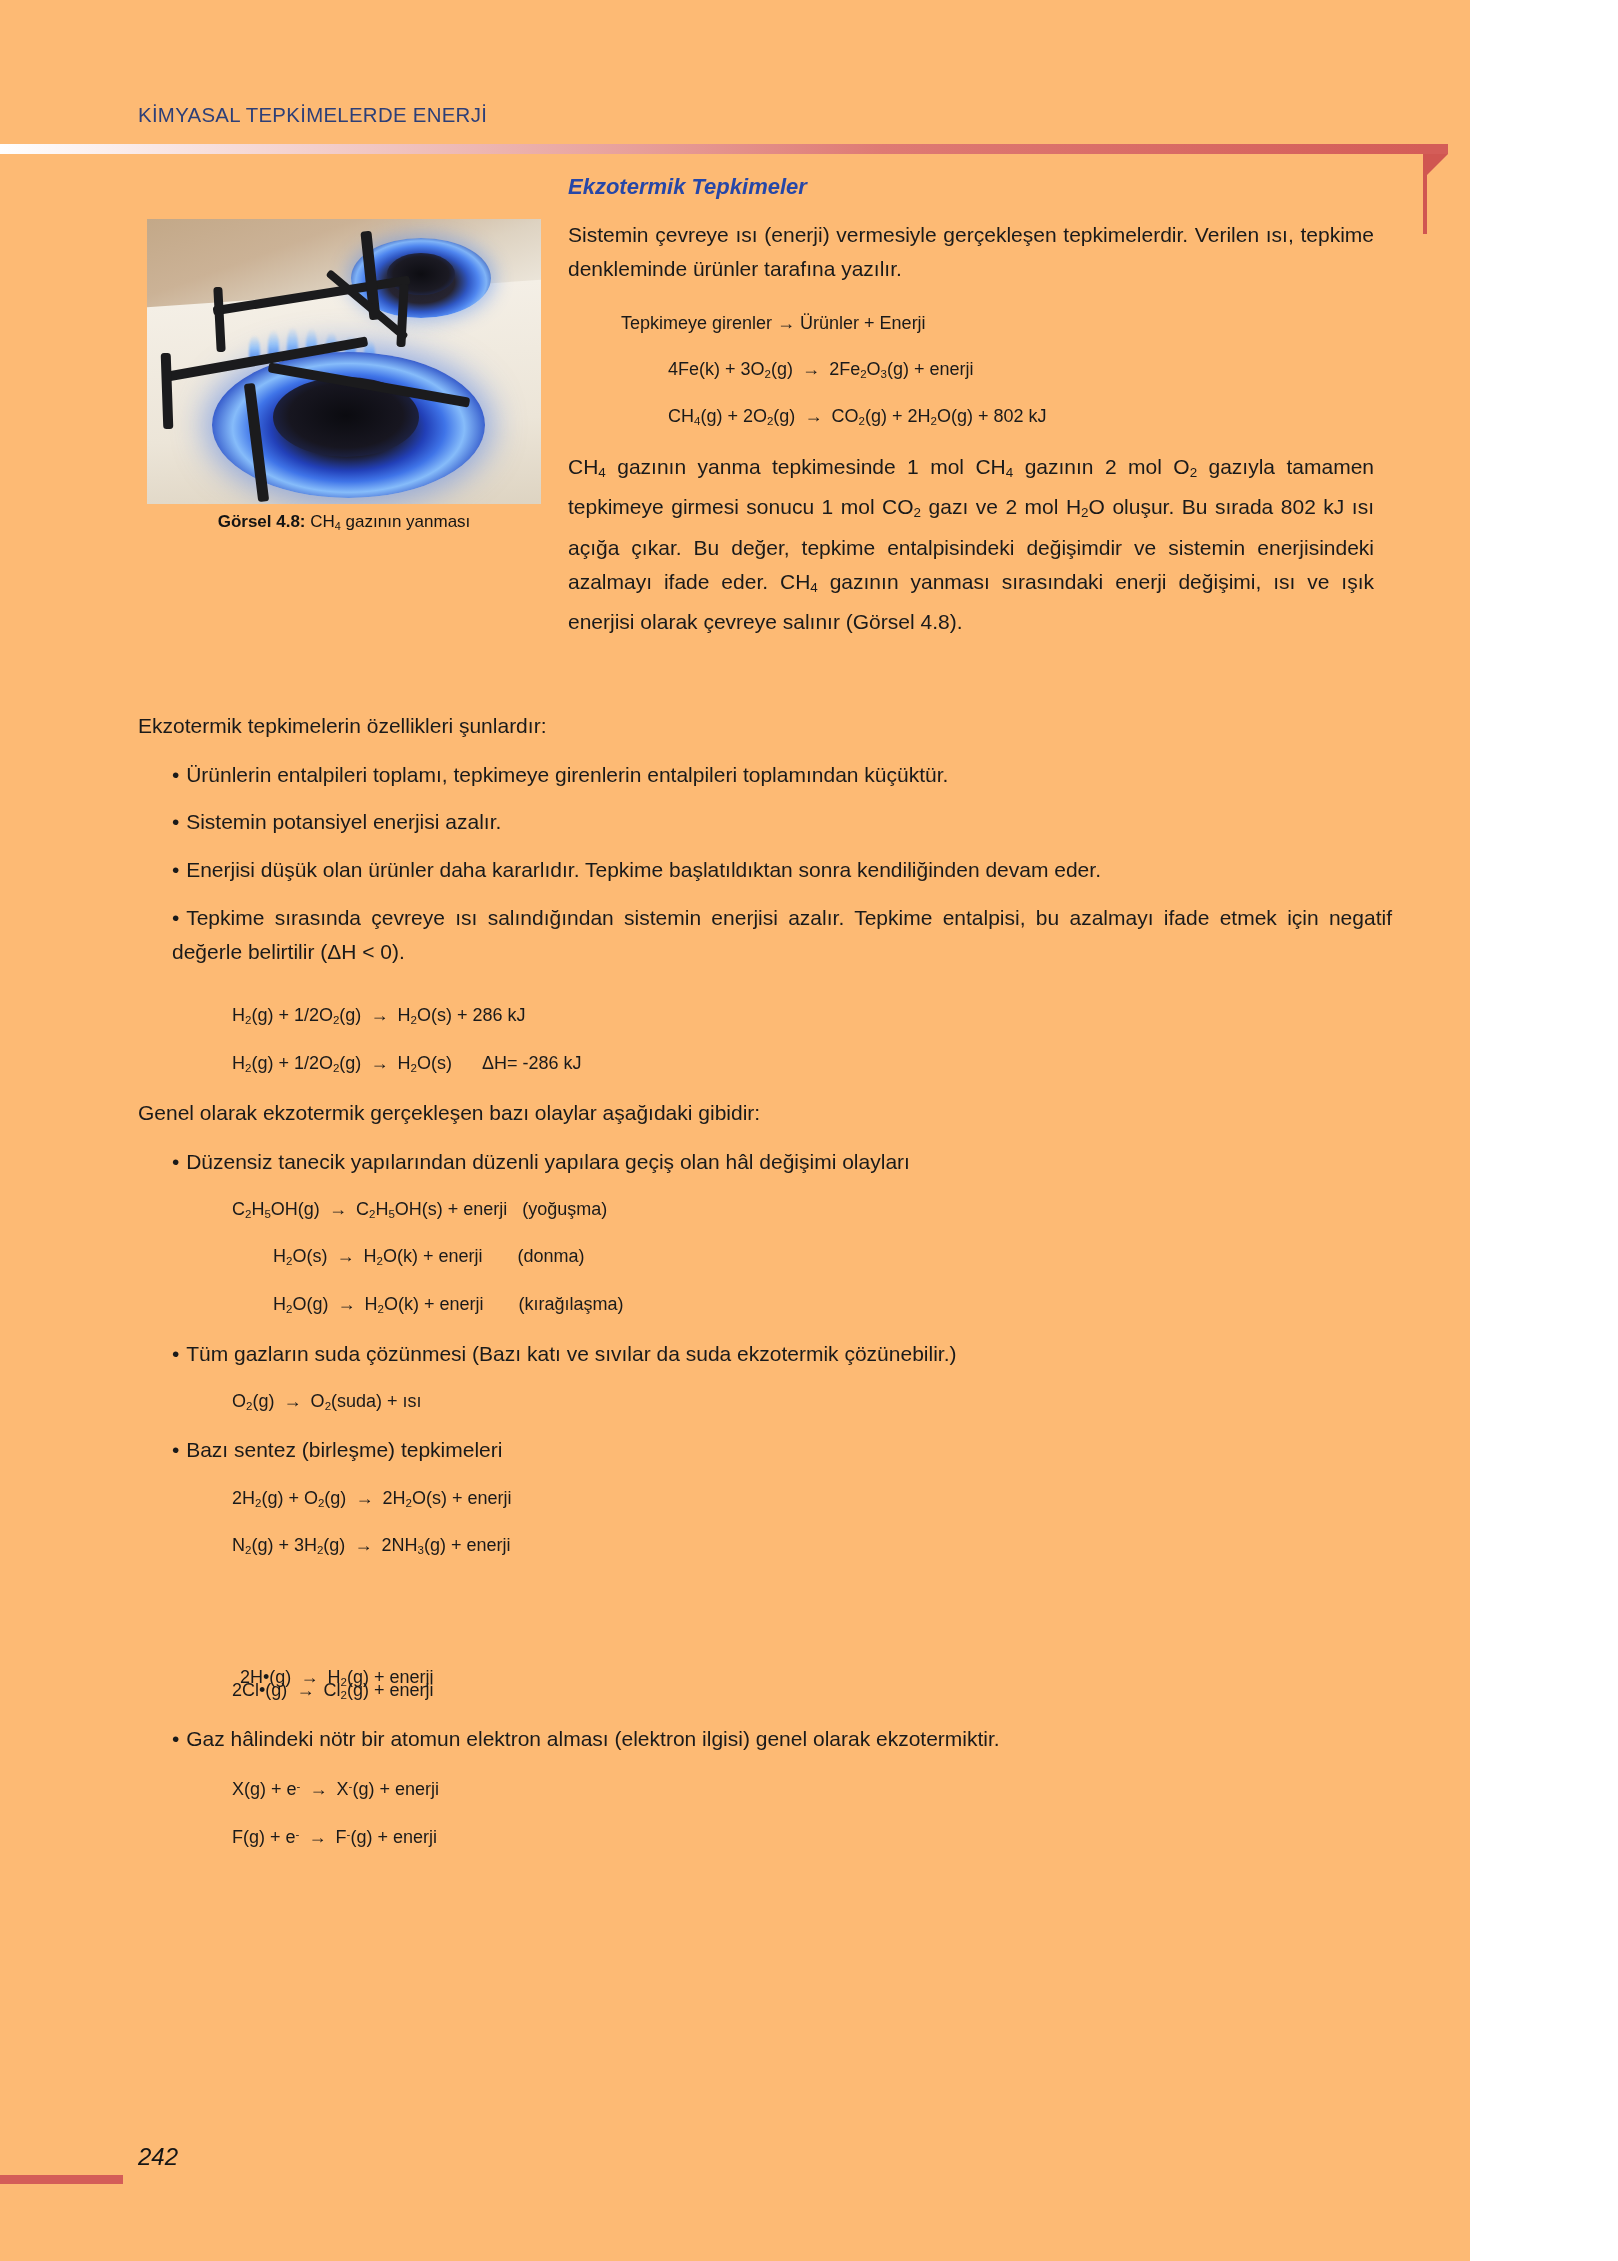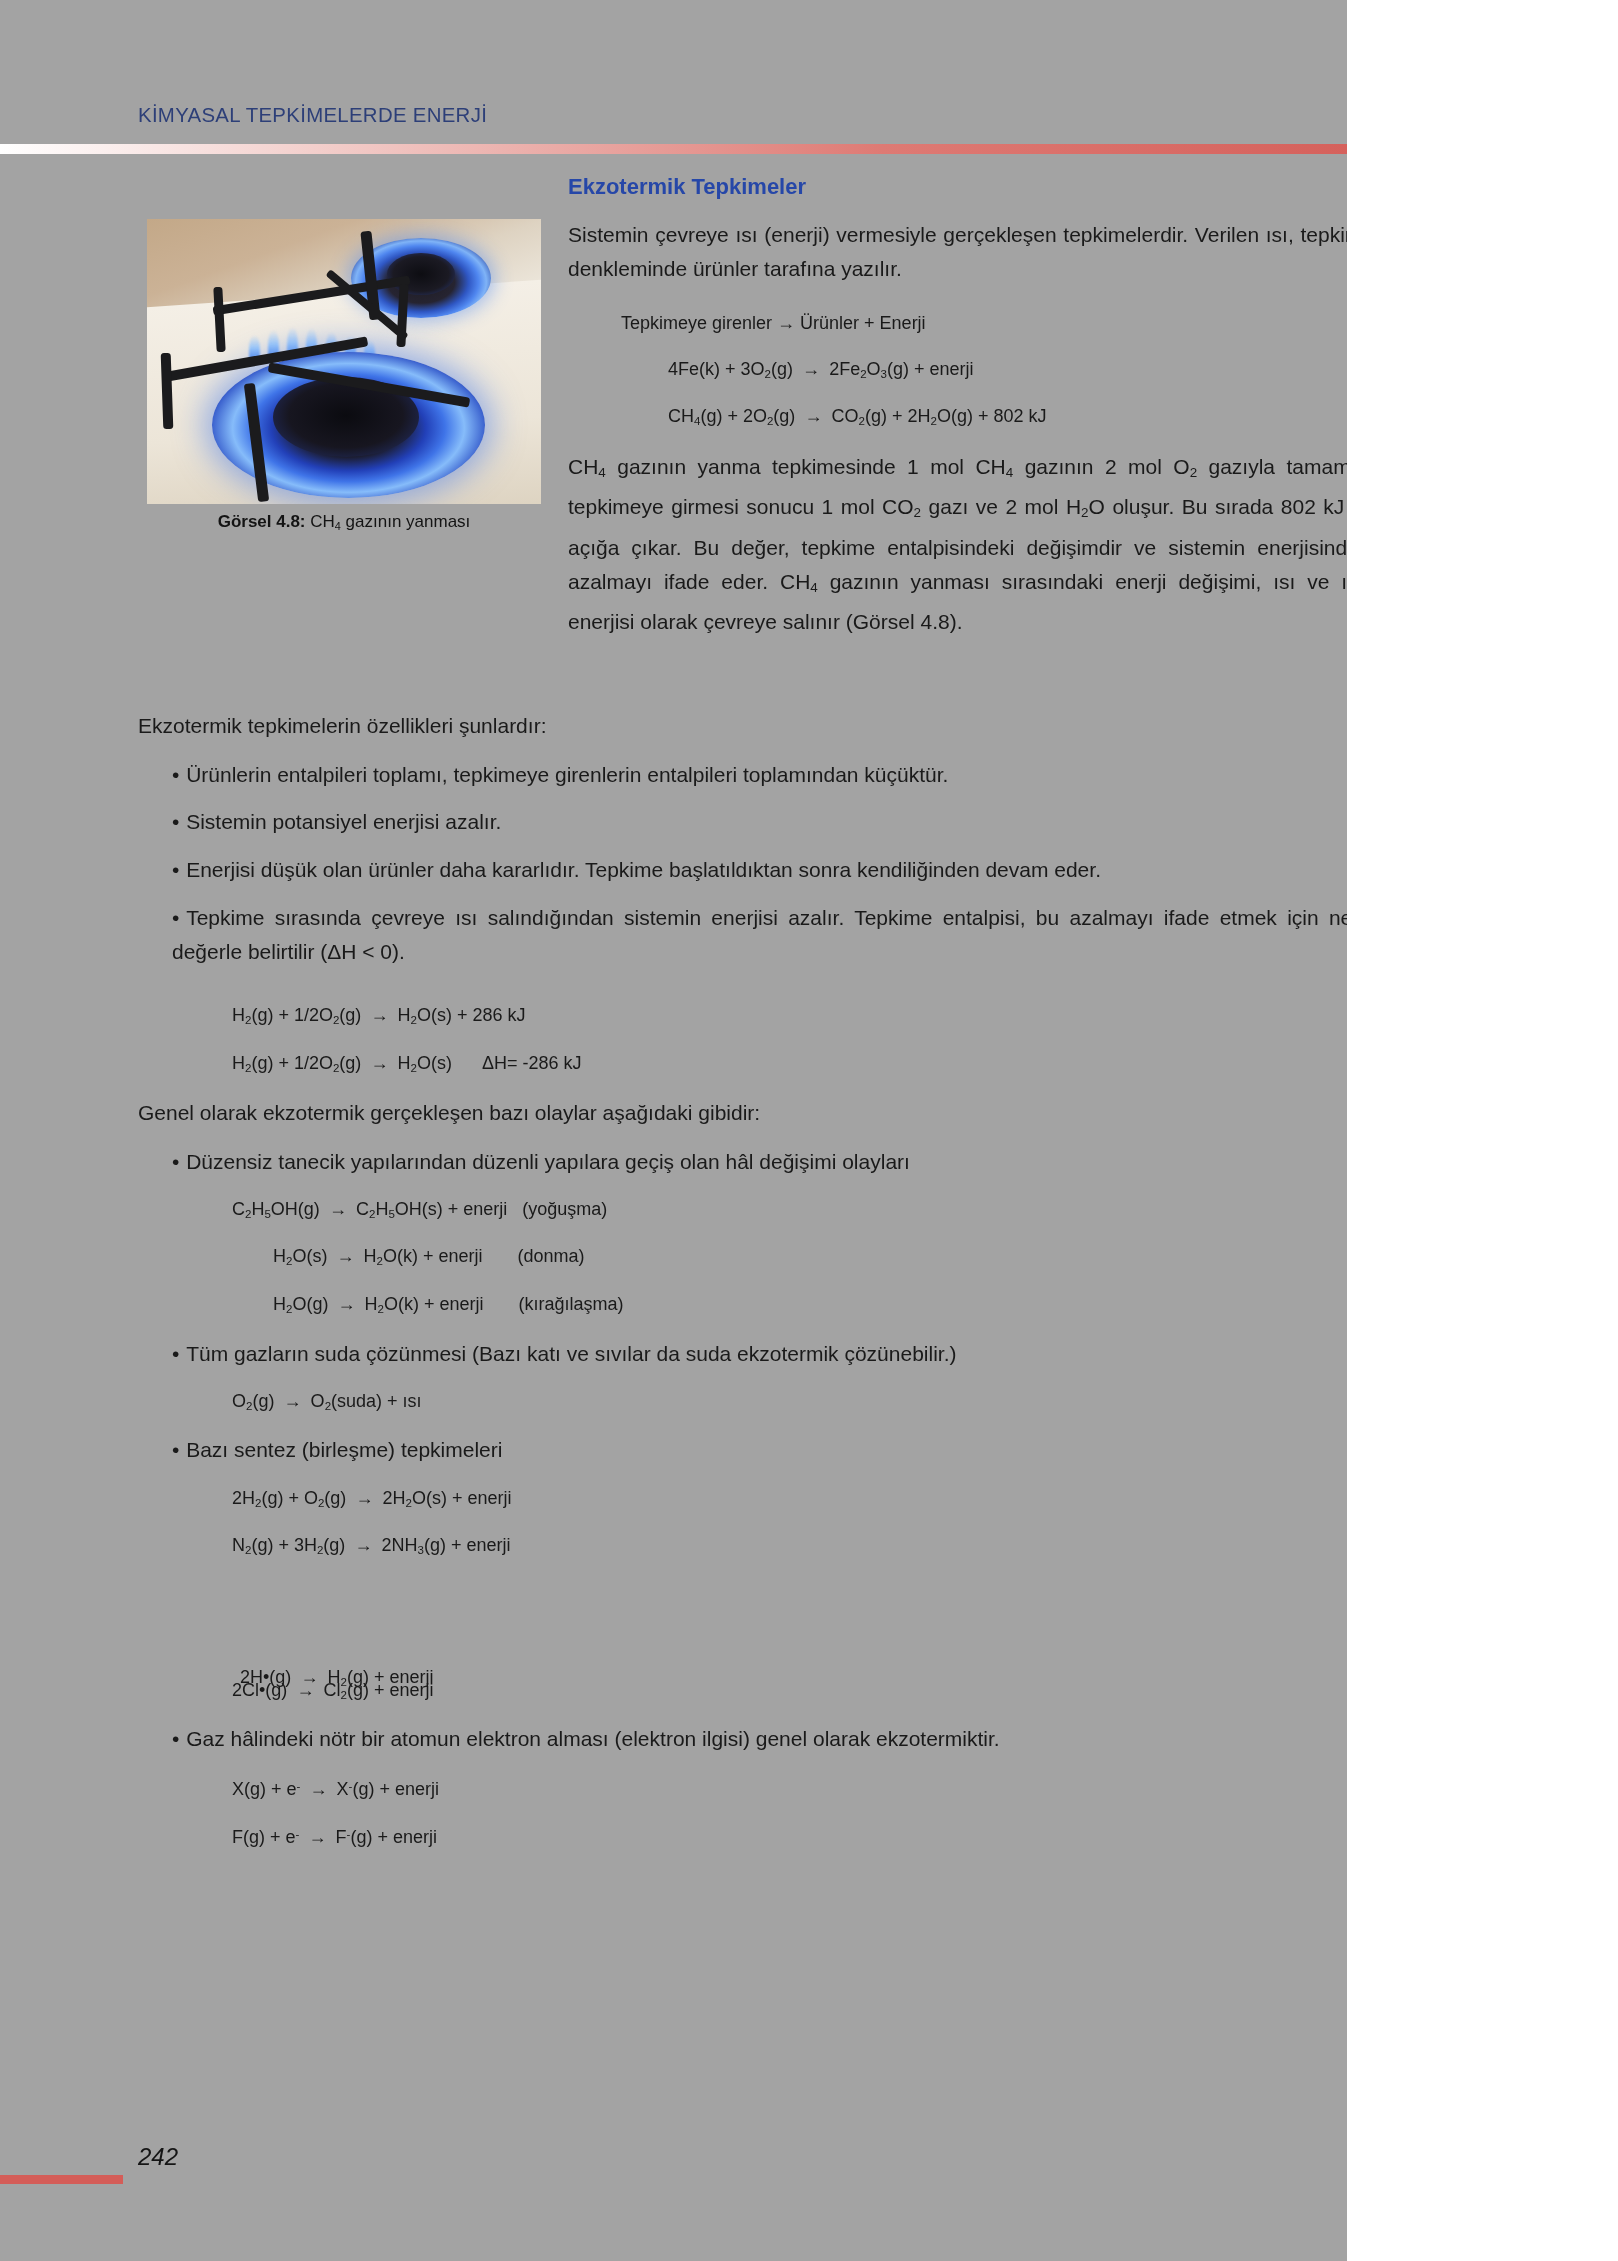--- a/index.html
+++ b/index.html
@@ -6,23 +6,23 @@
     margin: 0;
     padding: 0;
     background: #ffffff;
   }
   body {
     font-family: "Liberation Sans", sans-serif;
     color: #1a1a1a;
   }
   .page {
     position: relative;
-    width: 1347px;
+    width: 1470px;
     height: 2261px;
-    background: #a3a3a3;
+    background: #fdba74;
     overflow: hidden;
   }
 
   
   .runhead {
     position: absolute;
     left: 138px;
     top: 104px;
     font-size: 20.4px;
     letter-spacing: 0.3px;
@@ -140,20 +140,21 @@
 
   
   .sec-title {
     position: absolute;
     left: 568px;
     top: 174px;
     font-size: 22px;
     font-weight: bold;
     color: #2647a8;
     white-space: nowrap;
+    font-style: italic;
   }
   .col-right {
     position: absolute;
     left: 568px;
     top: 218px;
     width: 806px;
     font-size: 21px;
     line-height: 34px;
     text-align: justify;
     text-justify: inter-word;

